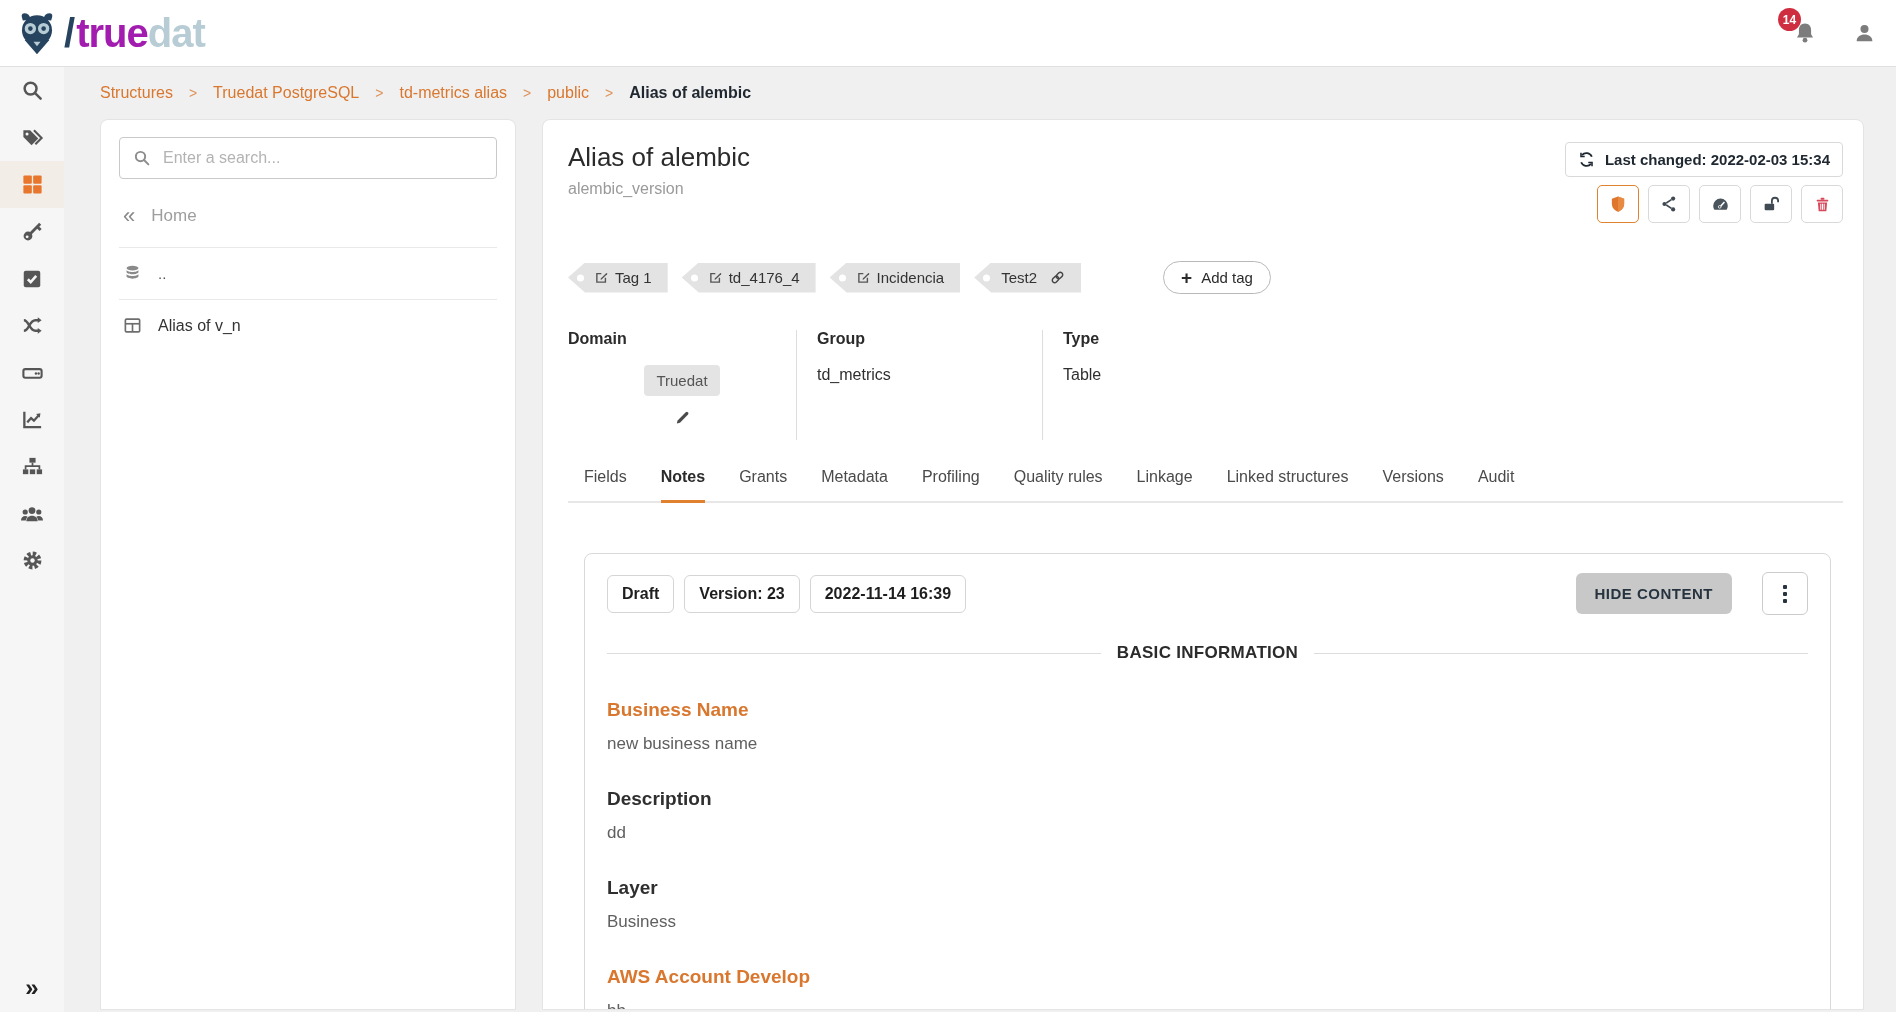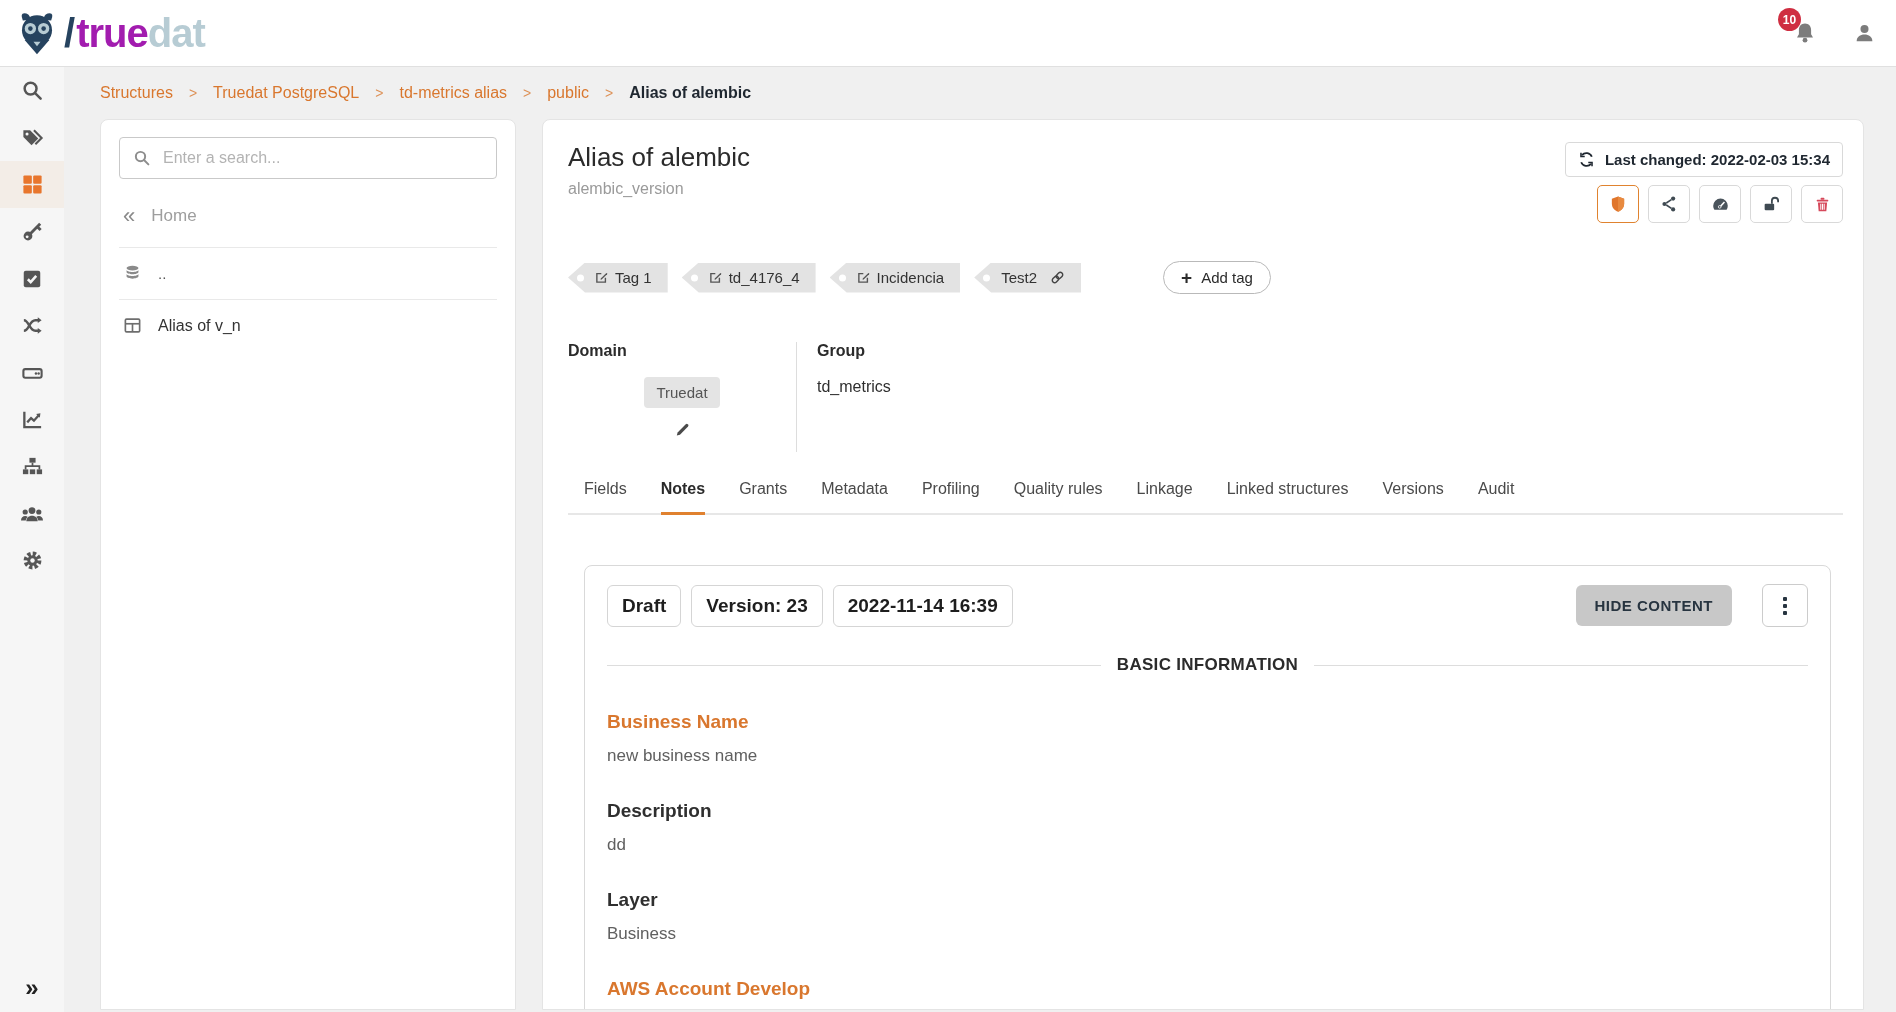--- a/index.html
+++ b/index.html
@@ -69,41 +69,41 @@
     gap:7px; padding:0 16px 0 27px; font-size:15px; color:#333; margin-right:14px; cursor:pointer;
     clip-path:polygon(17px 0, 100% 0, 100% 100%, 17px 100%, 0 50%); }
   .tag-chip::before { content:''; position:absolute; left:9px; top:50%; transform:translateY(-50%);
     width:7px; height:7px; border-radius:50%; background:#fff; }
   .add-tag { margin-left:68px; height:33px; border:1px solid #b9b9b9; border-radius:17px; background:#fff;
     display:flex; align-items:center; gap:9px; padding:0 17px; cursor:pointer; }
   .add-tag .plus { font-size:19px; font-weight:600; color:#2b2b2b; line-height:1; }
   .add-tag .add-label { font-size:15px; color:#2b2b2b; }
 
   
-  .detail-cols { margin-top:48px; display:flex; }
+  .detail-cols { margin-top:36px; display:flex; }
   .detail-col { padding-bottom:14px; }
   .detail-col.c1 { width:228px; }
   .detail-col.c2 { width:246px; border-left:1px solid #ddd; padding-left:20px; }
   .detail-col.c3 { border-left:1px solid #ddd; padding-left:20px; width:240px; }
   .detail-label { font-size:16px; font-weight:bold; color:#2b2b2b; }
   .detail-value-row { margin-top:17px; display:flex; align-items:center; gap:13px;flex-direction:column; }
   .domain-chip { background:#e4e4e4; border-radius:4px; padding:7px 12px; font-size:15px; color:#555; cursor:pointer; }
   .detail-text { margin-top:18px; font-size:16px; color:#2f2f2f; }
 
   
   .tabs { margin-top:28px; display:flex; gap:34px; border-bottom:2px solid #e7e7e7; padding-left:16px; }
   .tab { font-size:16px; color:#4a4a4a; padding-bottom:14px; cursor:pointer; white-space:nowrap; }
   .tab.active { color:#2b2b2b; font-weight:bold; border-bottom:3px solid #e0812f; margin-bottom:-2px; }
 
   
   .note-panel { margin:50px 12px 0 16px; border:1px solid #d9d9d9; border-radius:8px;
     padding:18px 22px; min-height:640px; }
   .note-head { display:flex; align-items:center; }
   .note-chips { display:flex; gap:10px; }
-  .note-chip { border:1px solid #d5d5d5; border-radius:6px; padding:9px 14px; font-size:19px;
+  .note-chip { border:1px solid #d5d5d5; border-radius:6px; padding:9px 14px; font-size:16px;
     font-weight:600; color:#1e1e1e; background:#fff; }
   .note-head-right { margin-left:auto; display:flex; align-items:center; gap:30px; }
   .hide-content-btn { background:#c8c8c8; color:#273440; font-size:15px; font-weight:bold;
     letter-spacing:0.5px; border:none; border-radius:6px; padding:12px 19px; cursor:pointer;
     font-family:"Liberation Sans", sans-serif; }
   .kebab-btn { width:46px; height:43px; border:1px solid #ccc; border-radius:6px; background:#fff;
     display:flex; flex-direction:column; align-items:center; justify-content:center; gap:3px; cursor:pointer; }
   .kebab-btn i { width:4px; height:4px; background:#273440; border-radius:1px; }
 
   .section-header { margin-top:28px; display:flex; align-items:center; gap:16px; }
@@ -139,21 +139,21 @@
     <span class="logo-text"><span class="logo-slash">/</span><span class="logo-true">true</span><span class="logo-dat">dat</span></span>
   </div>
   <div class="header-right">
     <div class="bell-wrap">
       <span>
         <svg viewBox="0 0 24 24" width="24" height="24" fill="#7c7c7c">
           <path d="M12 2.5c-3.7 0-6.1 2.8-6.1 6.4v4.3L4 16.4h16l-1.9-3.2V8.9c0-3.6-2.4-6.4-6.1-6.4z"></path>
           <circle cx="12" cy="19.2" r="2.4"></circle>
         </svg>
       </span>
-      <span class="badge">10</span>
+      <span class="badge">14</span>
     </div>
     <div>
       <svg viewBox="0 0 24 24" width="23" height="23" fill="#7c7c7c">
         <circle cx="12" cy="7.2" r="4.2"></circle>
         <path d="M3.8 20c0-4.5 3.7-7 8.2-7s8.2 2.5 8.2 7z"></path>
       </svg>
     </div>
   </div>
 </header>
 
@@ -446,20 +446,24 @@
                 <svg viewBox="0 0 24 24" width="17" height="17" fill="#4a4a4a">
                   <path d="M4 20.5 l1.1-4.4 L16.6 4.6 a2 2 0 0 1 2.8 0 l.4.4 a2 2 0 0 1 0 2.8 L8.4 19.3 z"></path>
                 </svg>
               </span>
             </div>
           </div>
           <div class="detail-col c2">
             <div class="detail-label">Group</div>
             <div class="detail-text">td_metrics</div>
           </div>
+          <div class="detail-col c3">
+            <div class="detail-label">Type</div>
+            <div class="detail-text">Table</div>
+          </div>
         </div>
 
         <div class="tabs">
           <div class="tab">Fields</div>
           <div class="tab active">Notes</div>
           <div class="tab">Grants</div>
           <div class="tab">Metadata</div>
           <div class="tab">Profiling</div>
           <div class="tab">Quality rules</div>
           <div class="tab">Linkage</div>

